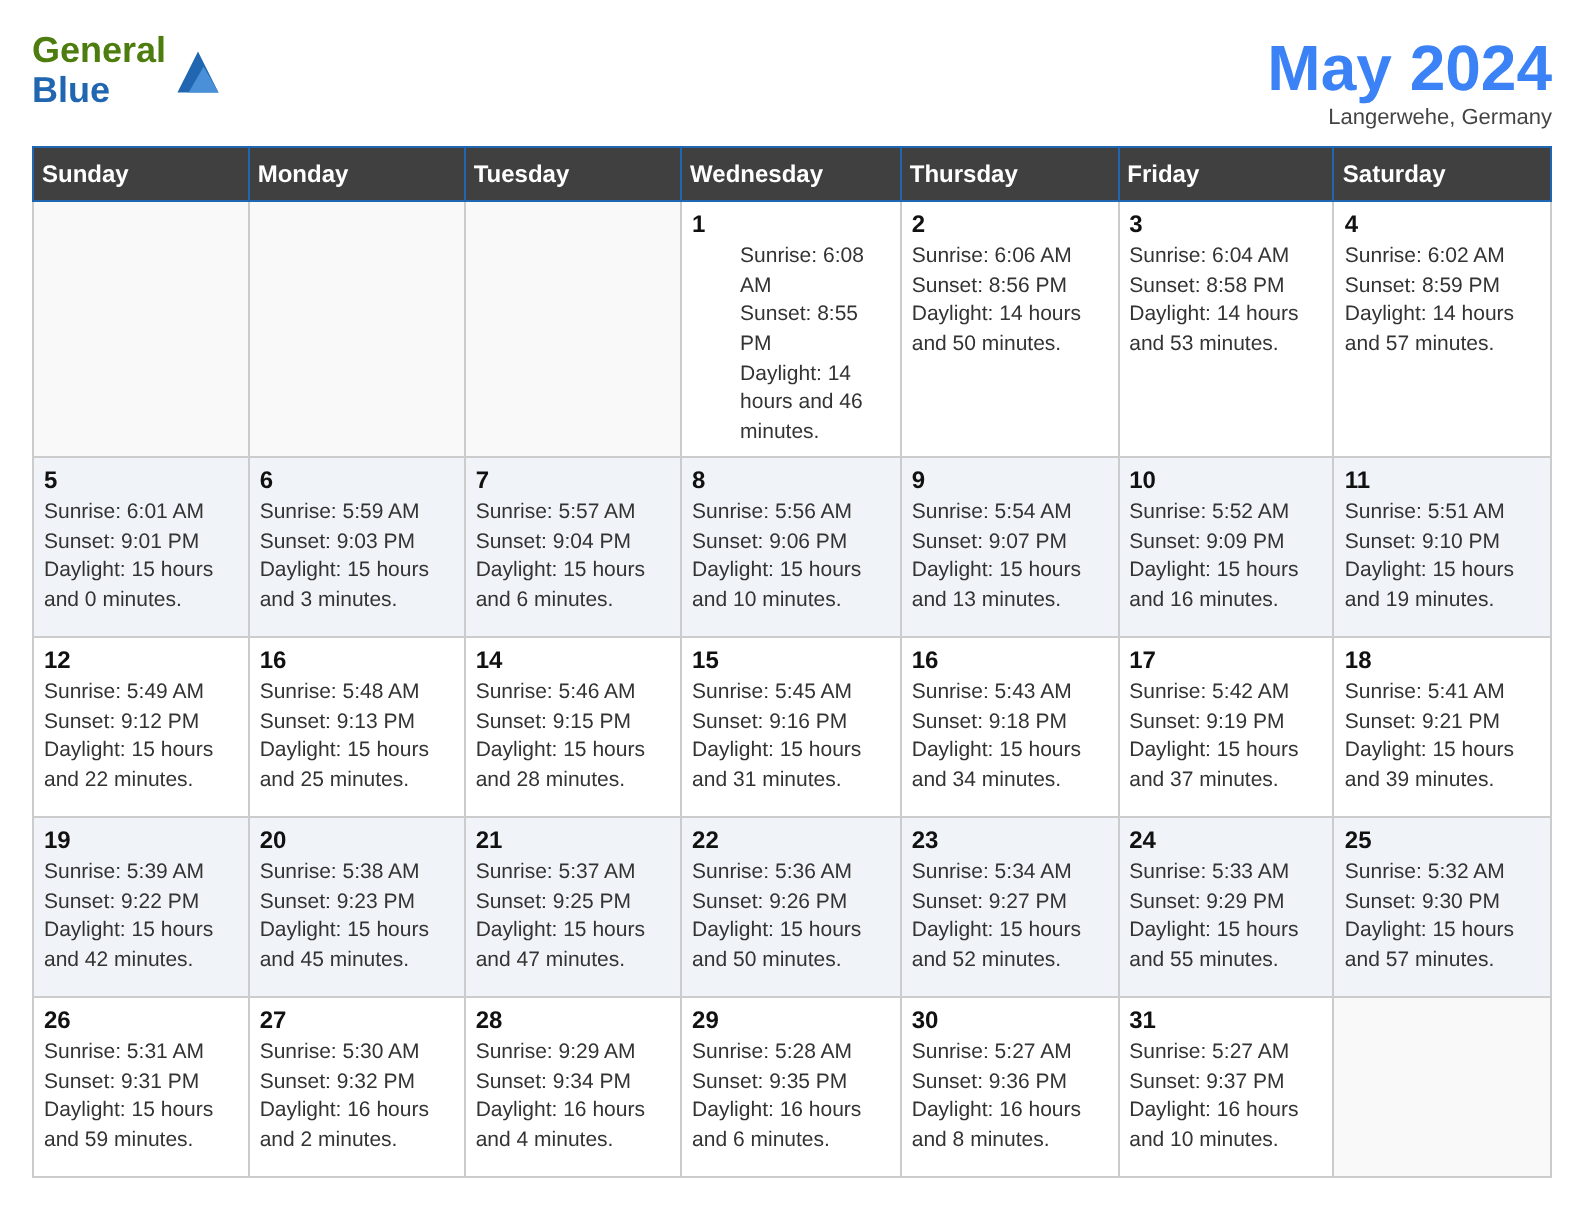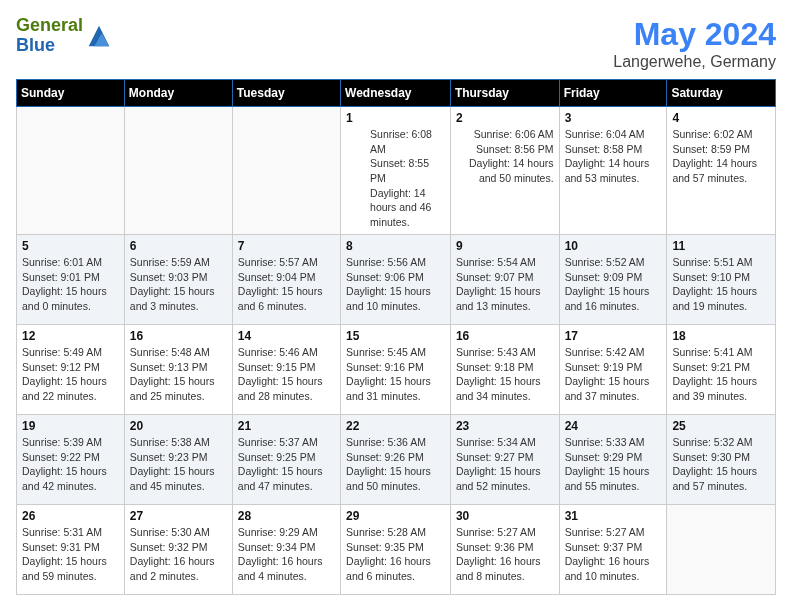--- a/index.html
+++ b/index.html
@@ -32,30 +32,30 @@
     }
     .title-block {
       text-align: right;
     }
     .month-title {
       font-size: 32px;
       font-weight: bold;
       color: #3b82f6;
     }
     .location-title {
-      font-size: 16px;
+      font-size: 11px;
       color: #444;
     }
     table {
       width: 100%;
       border-collapse: collapse;
       font-size: 11px;
     }
     thead tr {
-      background-color: #000000;
+      background-color: #404040;
       color: #fff;
     }
     thead th {
       padding: 6px 4px;
       text-align: left;
       font-size: 12px;
       font-weight: bold;
       border: 1px solid #2166b0;
     }
     tbody tr {
@@ -124,21 +124,21 @@
         <td class="empty-cell"></td>
         <td class="empty-cell"></td>
         <td>
           <div class="day-number">1</div>
           <div class="day-info" style="white-space: pre-line; margin-left: 24px;">Sunrise: 6:08 AM
 Sunset: 8:55 PM
 Daylight: 14 hours and 46 minutes.</div>
         </td>
         <td>
           <div class="day-number">2</div>
-          <div class="day-info" style="white-space: pre-line; text-align: right;">Sunrise: 6:06 AM
+          <div class="day-info" style="white-space: pre-line;">Sunrise: 6:06 AM
 Sunset: 8:56 PM
 Daylight: 14 hours and 50 minutes.</div>
         </td>
         <td>
           <div class="day-number">3</div>
           <div class="day-info" style="white-space: pre-line;">Sunrise: 6:04 AM
 Sunset: 8:58 PM
 Daylight: 14 hours and 53 minutes.</div>
         </td>
         <td>

